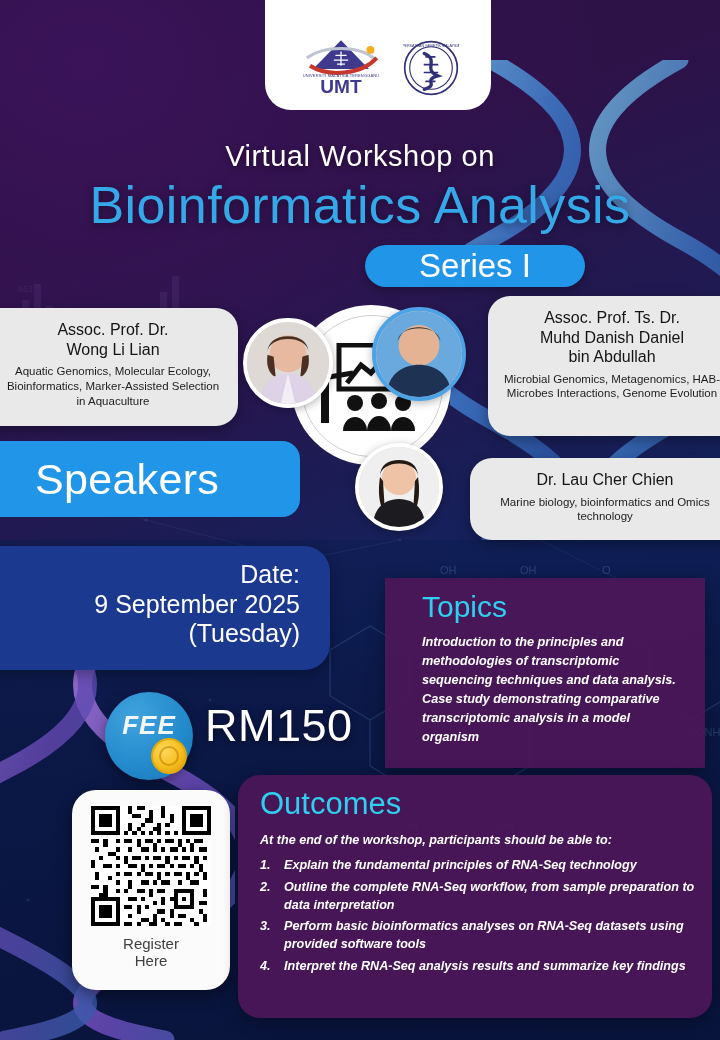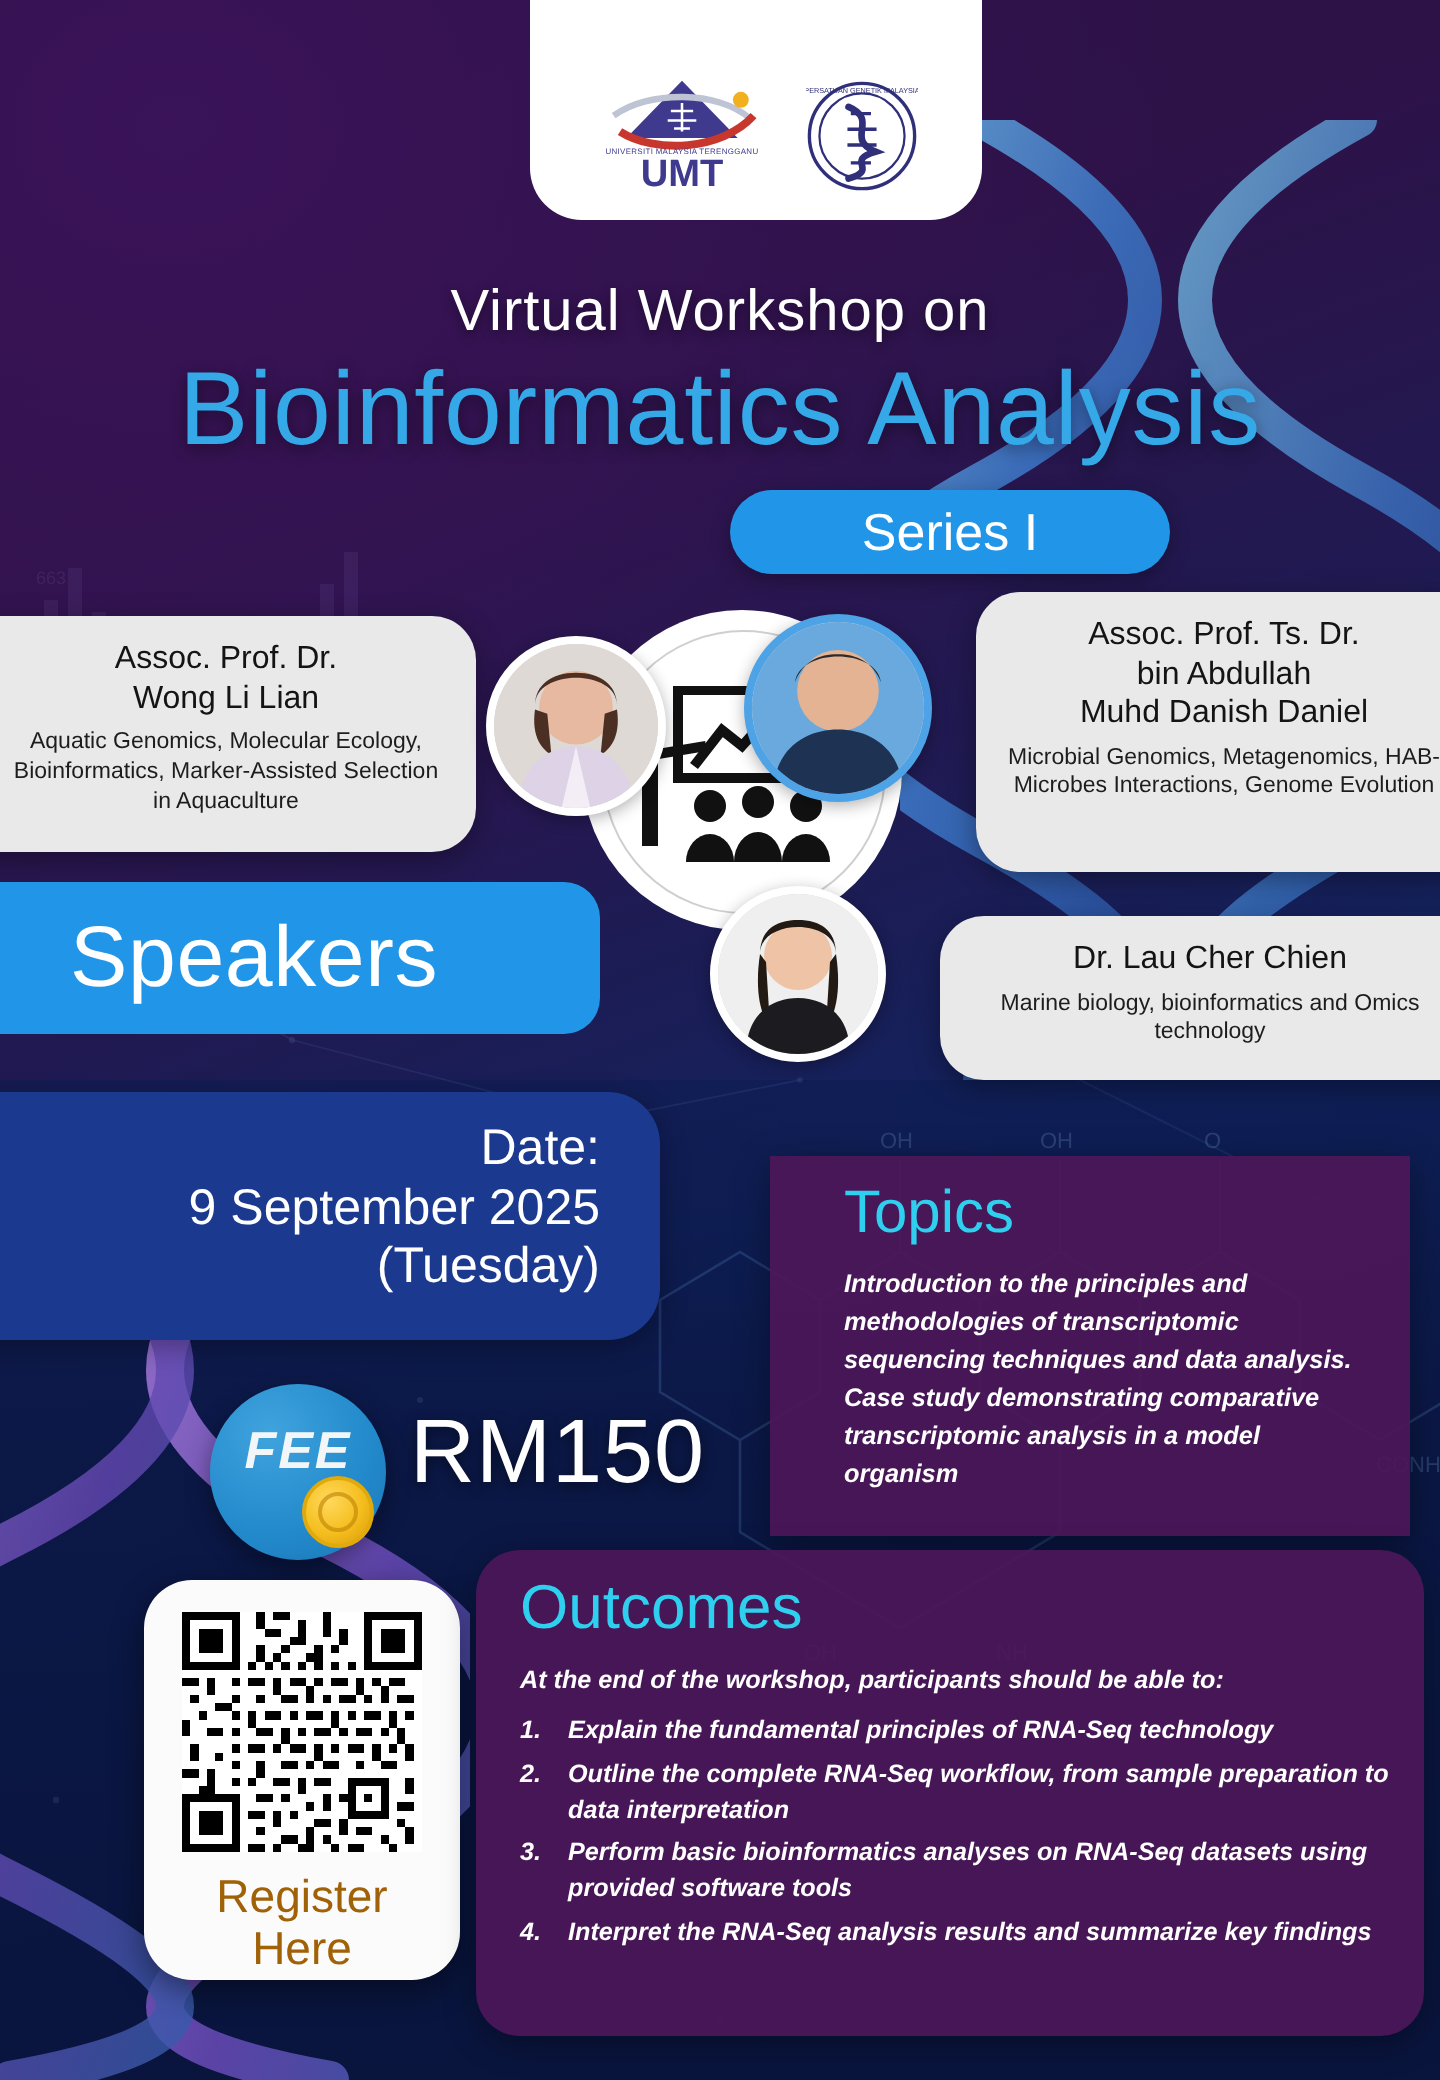--- a/index.html
+++ b/index.html
@@ -51,21 +51,21 @@
   .t-line1{
     font-size:29px;color:#ffffff;font-weight:400;letter-spacing:.5px;
     text-shadow:0 2px 6px rgba(0,0,0,.45);
   }
   .t-line2{
     font-size:52px;color:#35a8e8;font-weight:400;letter-spacing:.4px;
     margin-top:2px;text-shadow:0 2px 8px rgba(0,0,0,.45);
   }
   .series-badge{
     position:absolute;left:365px;top:245px;width:220px;height:42px;
-    background:#2196e8;border-radius:21px;color:#fff;font-size:26px;
+    background:#2196e8;border-radius:21px;color:#fff;font-size:33px;
     display:flex;align-items:center;justify-content:center;
     box-shadow:0 3px 10px rgba(0,0,0,.3);
   }
 
   
   .card{
     position:absolute;background:#e9e9e9;color:#1b1b1b;text-align:center;
     box-shadow:0 4px 14px rgba(0,0,0,.35);box-sizing:border-box;
   }
   .card .nm{font-size:16px;line-height:1.22;font-weight:400;color:#141414;}
@@ -148,21 +148,21 @@
     text-shadow:0 2px 7px rgba(0,0,0,.5);
   }
 
   
   .qr-card{
     position:absolute;left:72px;top:790px;width:158px;height:200px;
     background:#fbfbfb;border-radius:24px;box-shadow:0 5px 16px rgba(0,0,0,.45);
     box-sizing:border-box;padding:16px 0 0 0;text-align:center;
   }
   .qr-card canvas,.qr-card .qr-img{margin:0 auto;display:block;}
-  .qr-label{margin-top:10px;font-size:23px;color:#a16207;line-height:1.12;}
+  .qr-label{margin-top:10px;font-size:15px;color:#404040;line-height:1.12;}
 
   
   .panel-purple{
     position:absolute;background:rgba(76,23,88,.93);box-sizing:border-box;
     box-shadow:0 4px 16px rgba(0,0,0,.35);
   }
   #topics-panel{left:385px;top:578px;width:320px;height:190px;padding:12px 16px 10px 37px;}
   #outcomes-panel{left:238px;top:775px;width:474px;height:243px;padding:12px 16px 10px 22px;border-radius:22px;}
 
   .sec-title{color:#2fd0ef;font-size:30px;line-height:1.1;margin-bottom:10px;}
@@ -344,22 +344,22 @@
     <div class="nm">
       <div>Assoc. Prof. Dr.</div>
       <div>Wong Li Lian</div>
     </div>
     <div class="sp">Aquatic Genomics, Molecular Ecology, Bioinformatics, Marker-Assisted Selection in Aquaculture</div>
   </div>
 
   <div class="card" id="card-danish">
     <div class="nm">
       <div>Assoc. Prof. Ts. Dr.</div>
+      <div>Muhd Danish Daniel</div>
       <div>bin Abdullah</div>
-      <div>Muhd Danish Daniel</div>
     </div>
     <div class="sp">Microbial Genomics, Metagenomics, HAB-Microbes Interactions, Genome Evolution</div>
   </div>
 
   <div class="card" id="card-lau">
     <div class="nm">Dr. Lau Cher Chien</div>
     <div class="sp">Marine biology, bioinformatics and Omics technology</div>
   </div>
 
   <div class="illus">

